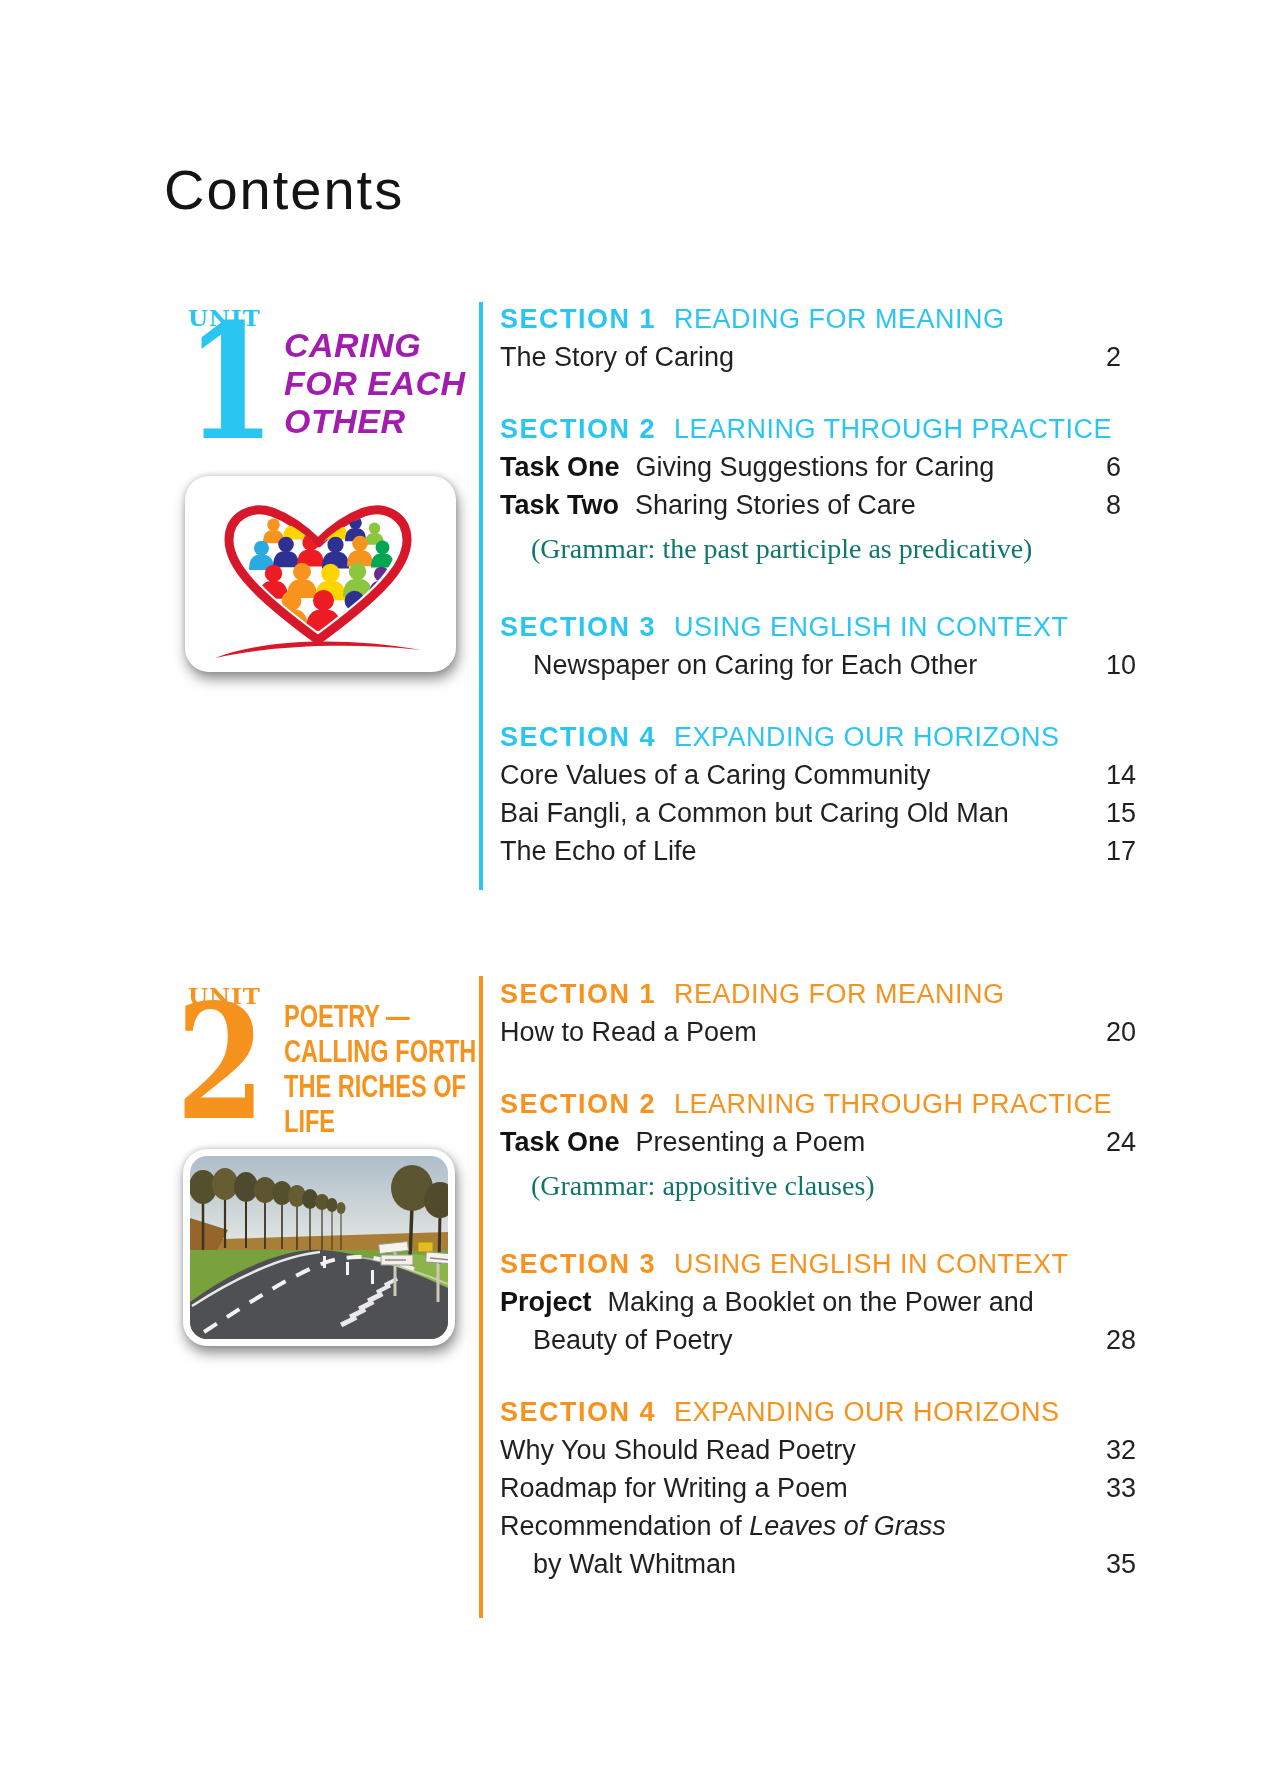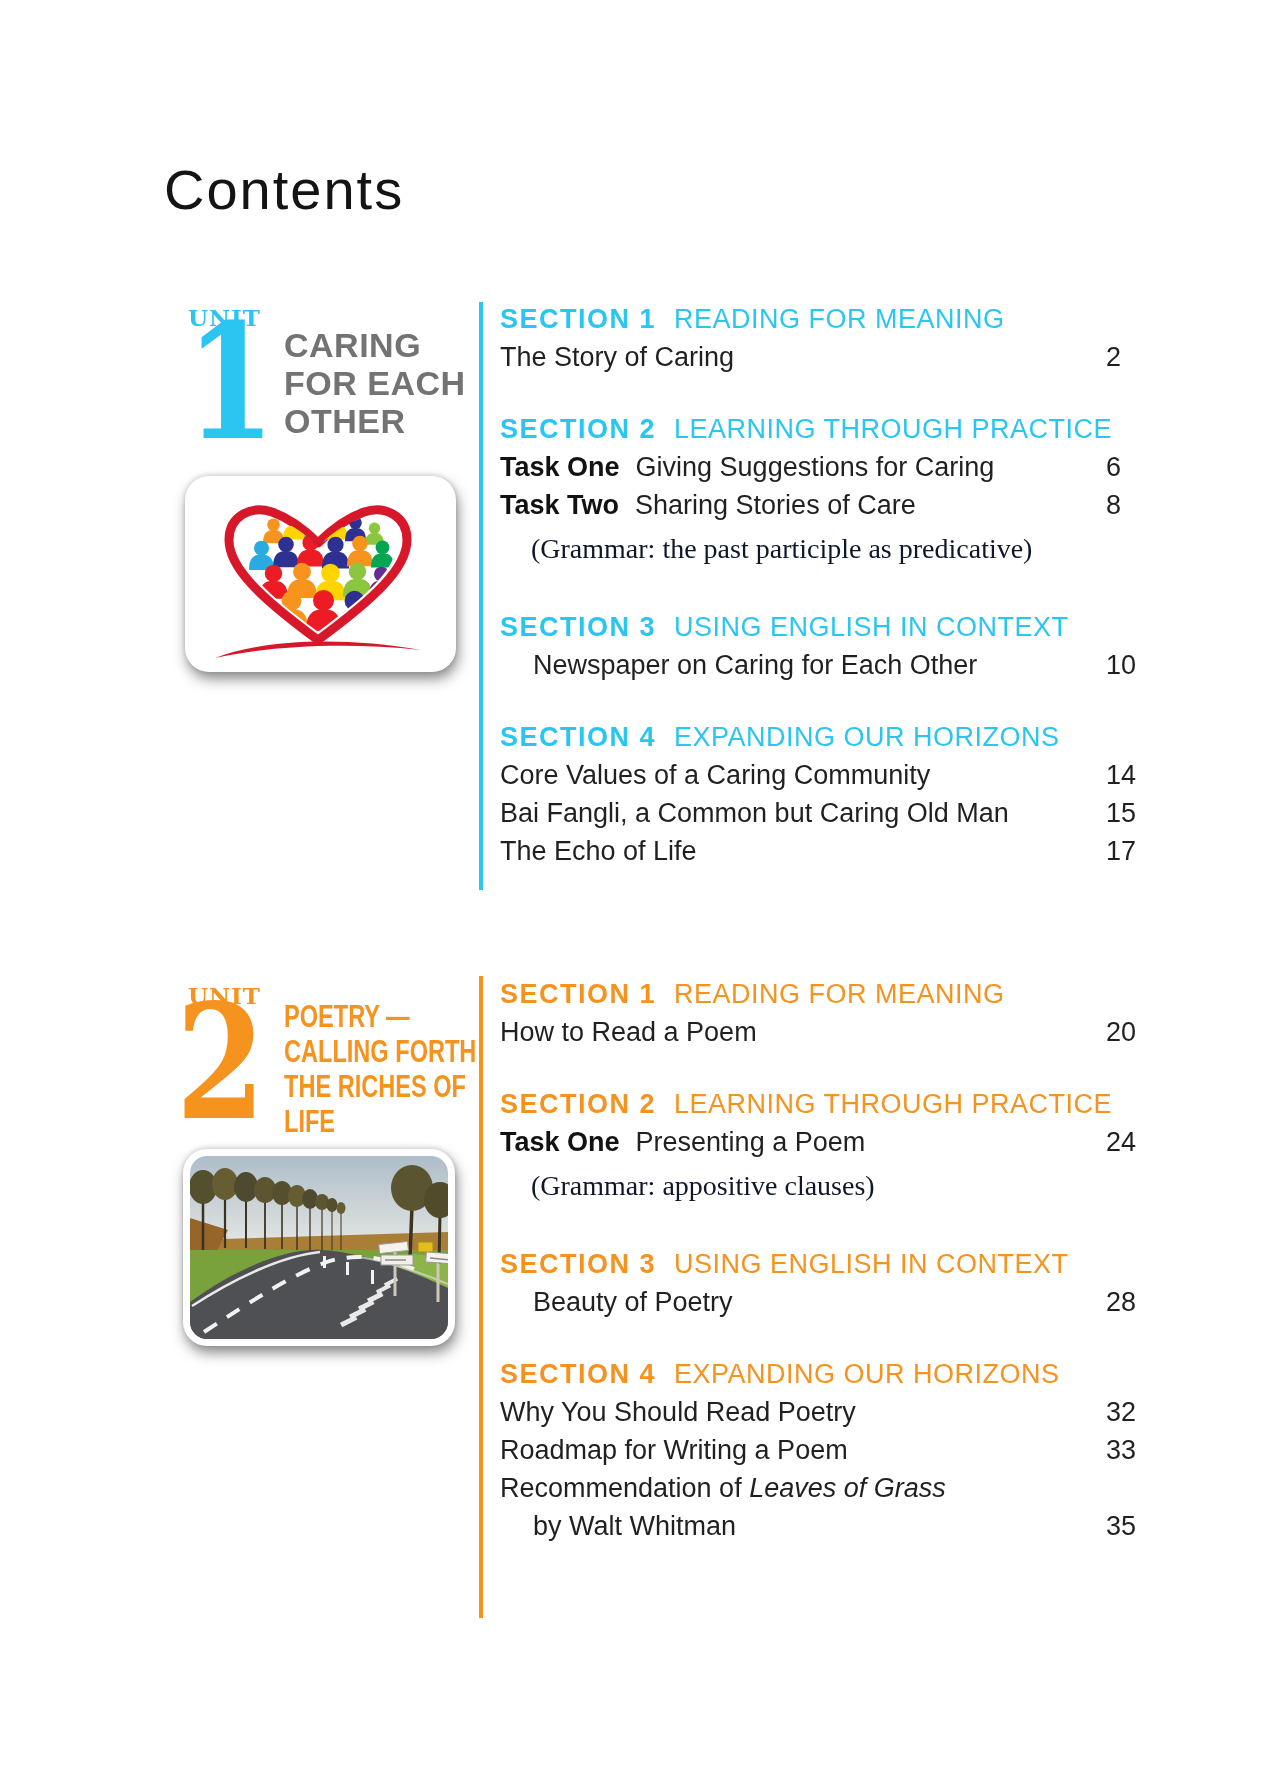--- a/index.html
+++ b/index.html
@@ -48,34 +48,34 @@
   .s-block:first-child { margin-top:0; }
   .s-header { line-height:38px; font-size:27px; white-space:nowrap; }
   .s-label  { font-weight:700; letter-spacing:1.5px; margin-right:18px; }
   .s-title  { font-weight:400; letter-spacing:.5px; }
   .row { position:relative; line-height:38px; font-size:27px; color:#221f1f; white-space:nowrap; }
   .row .prefix { font-weight:700; margin-right:16px; color:#121212; }
   .row .page { position:absolute; left:606px; top:0; color:#221f1f; }
   .row.indent { padding-left:33px; }
   .row.grammar {
     line-height:50px; padding-left:31px;
-    font-family:"Liberation Serif", serif; font-size:28px; color:#0f172a;
+    font-family:"Liberation Serif", serif; font-size:28px; color:#0f766e;
   }
   .italic { font-style:italic; }
 </style>
 </head>
 <body>
 
 <div id="page">
 
   <h1 class="page-title">Contents</h1>
 
   <div class="unit-word" id="u1-word" style="color: rgb(43, 197, 242);">UNIT</div>
   <div class="unit-number" id="u1-num" style="color: rgb(43, 197, 242);">1</div>
-  <div class="unit-title" id="u1-title" style="color: #737373;">
+  <div class="unit-title" id="u1-title" style="color: #a21caf; font-style: italic;">
     <div>CARING</div>
     <div>FOR EACH</div>
     <div>OTHER</div>
   </div>
 
   <div class="card" id="card1">
     <svg width="259" height="184" viewBox="0 0 259 184">
       <defs>
         <g id="p">
           <circle cx="10" cy="6.5" r="6"></circle>
@@ -222,20 +222,21 @@
         <div class="s-header" style="color: rgb(246, 146, 30);"><span class="s-label">SECTION 1</span><span class="s-title">READING FOR MEANING</span></div>
         <div class="row"><span class="txt">How to Read a Poem</span><span class="page">20</span></div>
       </div>
       <div class="s-block">
         <div class="s-header" style="color: rgb(246, 146, 30);"><span class="s-label">SECTION 2</span><span class="s-title">LEARNING THROUGH PRACTICE</span></div>
         <div class="row"><span class="prefix">Task One</span><span class="txt">Presenting a Poem</span><span class="page">24</span></div>
         <div class="row grammar"><span class="txt">(Grammar: appositive clauses)</span></div>
       </div>
       <div class="s-block">
         <div class="s-header" style="color: rgb(246, 146, 30);"><span class="s-label">SECTION 3</span><span class="s-title">USING ENGLISH IN CONTEXT</span></div>
+        <div class="row"><span class="prefix">Project</span><span class="txt">Making a Booklet on the Power and</span></div>
         <div class="row indent"><span class="txt">Beauty of Poetry</span><span class="page">28</span></div>
       </div>
       <div class="s-block">
         <div class="s-header" style="color: rgb(246, 146, 30);"><span class="s-label">SECTION 4</span><span class="s-title">EXPANDING OUR HORIZONS</span></div>
         <div class="row"><span class="txt">Why You Should Read Poetry</span><span class="page">32</span></div>
         <div class="row"><span class="txt">Roadmap for Writing a Poem</span><span class="page">33</span></div>
         <div class="row"><span class="txt">Recommendation of </span><span class="txt italic">Leaves of Grass</span></div>
         <div class="row indent"><span class="txt">by Walt Whitman</span><span class="page">35</span></div>
       </div>
     </div>

